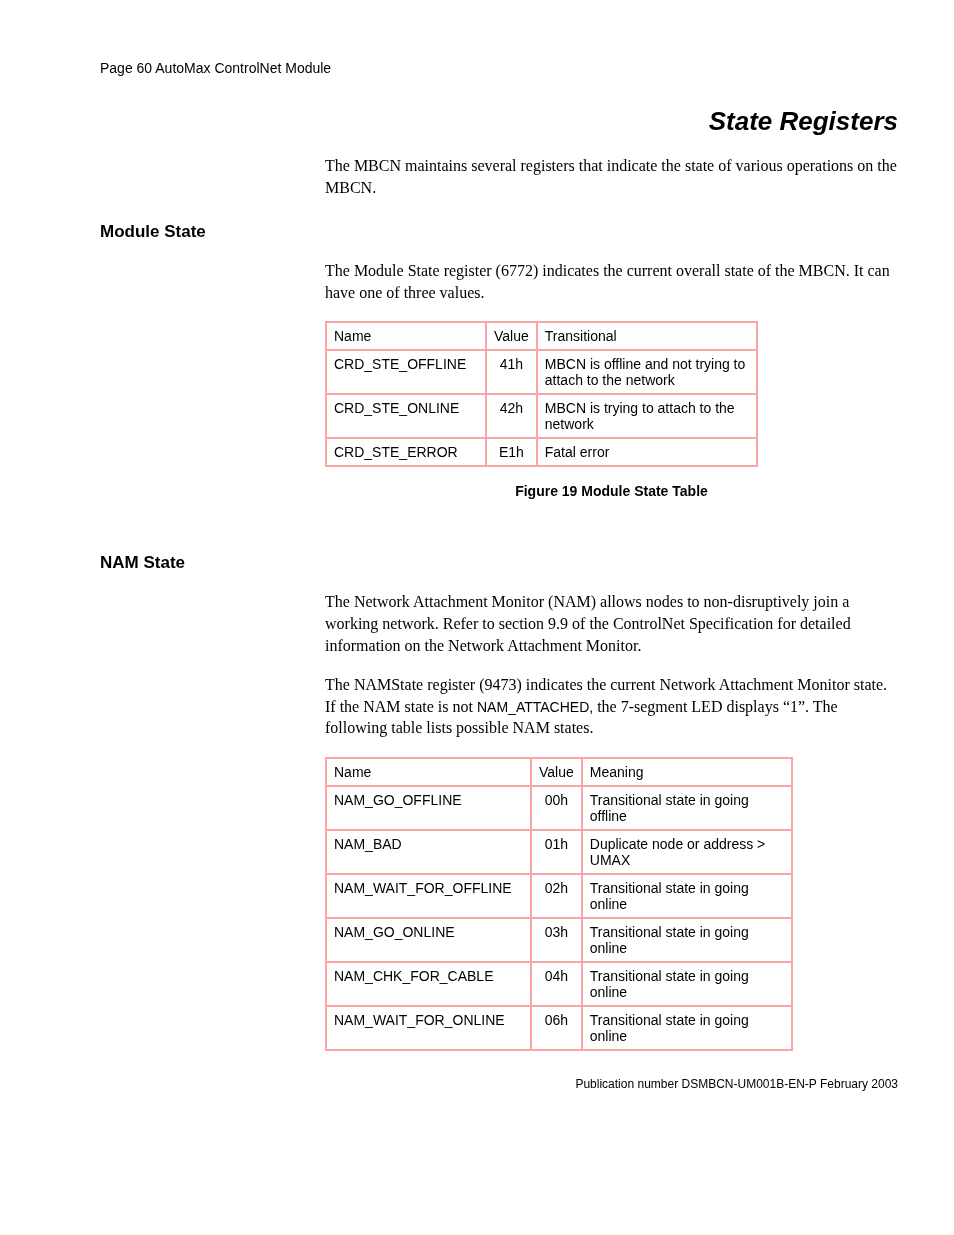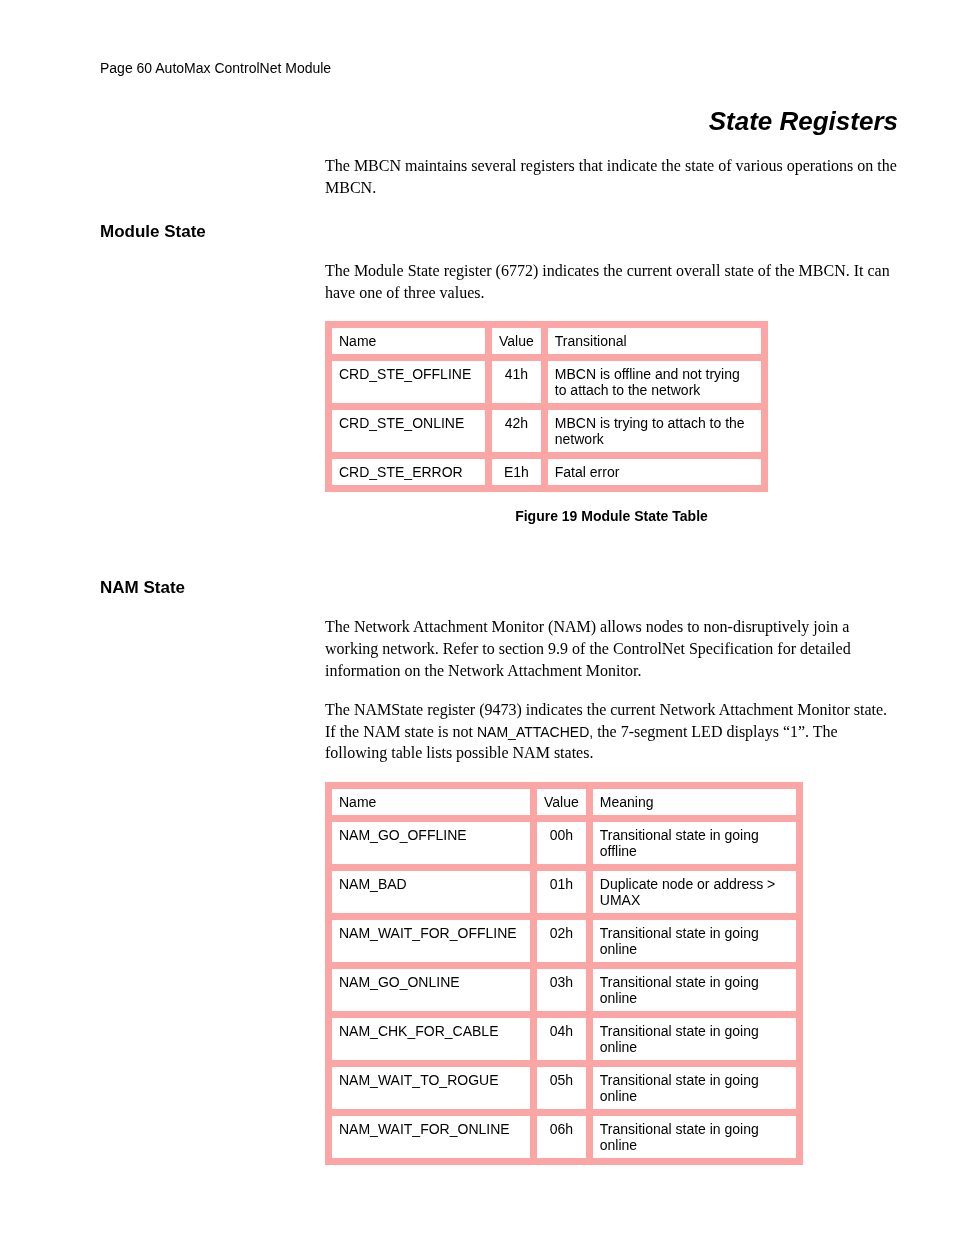--- a/index.html
+++ b/index.html
@@ -43,21 +43,21 @@
     margin-bottom: 18px;
   }
   .table-wrap {
     margin-left: 225px;
     margin-top: 18px;
   }
   table {
     border-collapse: collapse;
   }
   th, td {
-    border: 7px solid #fca5a5;
+    border: 2px solid #fca5a5;
     font-family: Arial, Helvetica, sans-serif;
     font-size: 14px;
     padding: 5px 7px;
     text-align: left;
     vertical-align: top;
   }
   th {
     font-weight: normal;
   }
   .val-col {
@@ -177,27 +177,23 @@
           <td>NAM_GO_ONLINE</td>
           <td class="val-col">03h</td>
           <td>Transitional state in going online</td>
         </tr>
         <tr>
           <td>NAM_CHK_FOR_CABLE</td>
           <td class="val-col">04h</td>
           <td>Transitional state in going online</td>
         </tr>
         <tr>
-          <td>NAM_WAIT_TO_ROGUE</td>
-          <td class="val-col">05h</td>
-          <td>Transitional state in going online</td>
-        </tr>
-        <tr>
           <td>NAM_WAIT_FOR_ONLINE</td>
           <td class="val-col">06h</td>
           <td>Transitional state in going online</td>
         </tr>
       </tbody>
     </table>
   </div>
 
+  <div class="footer">Publication number DSMBCN-UM001B-EN-P February 2003</div>
 
 </div>
 
 </body></html>

